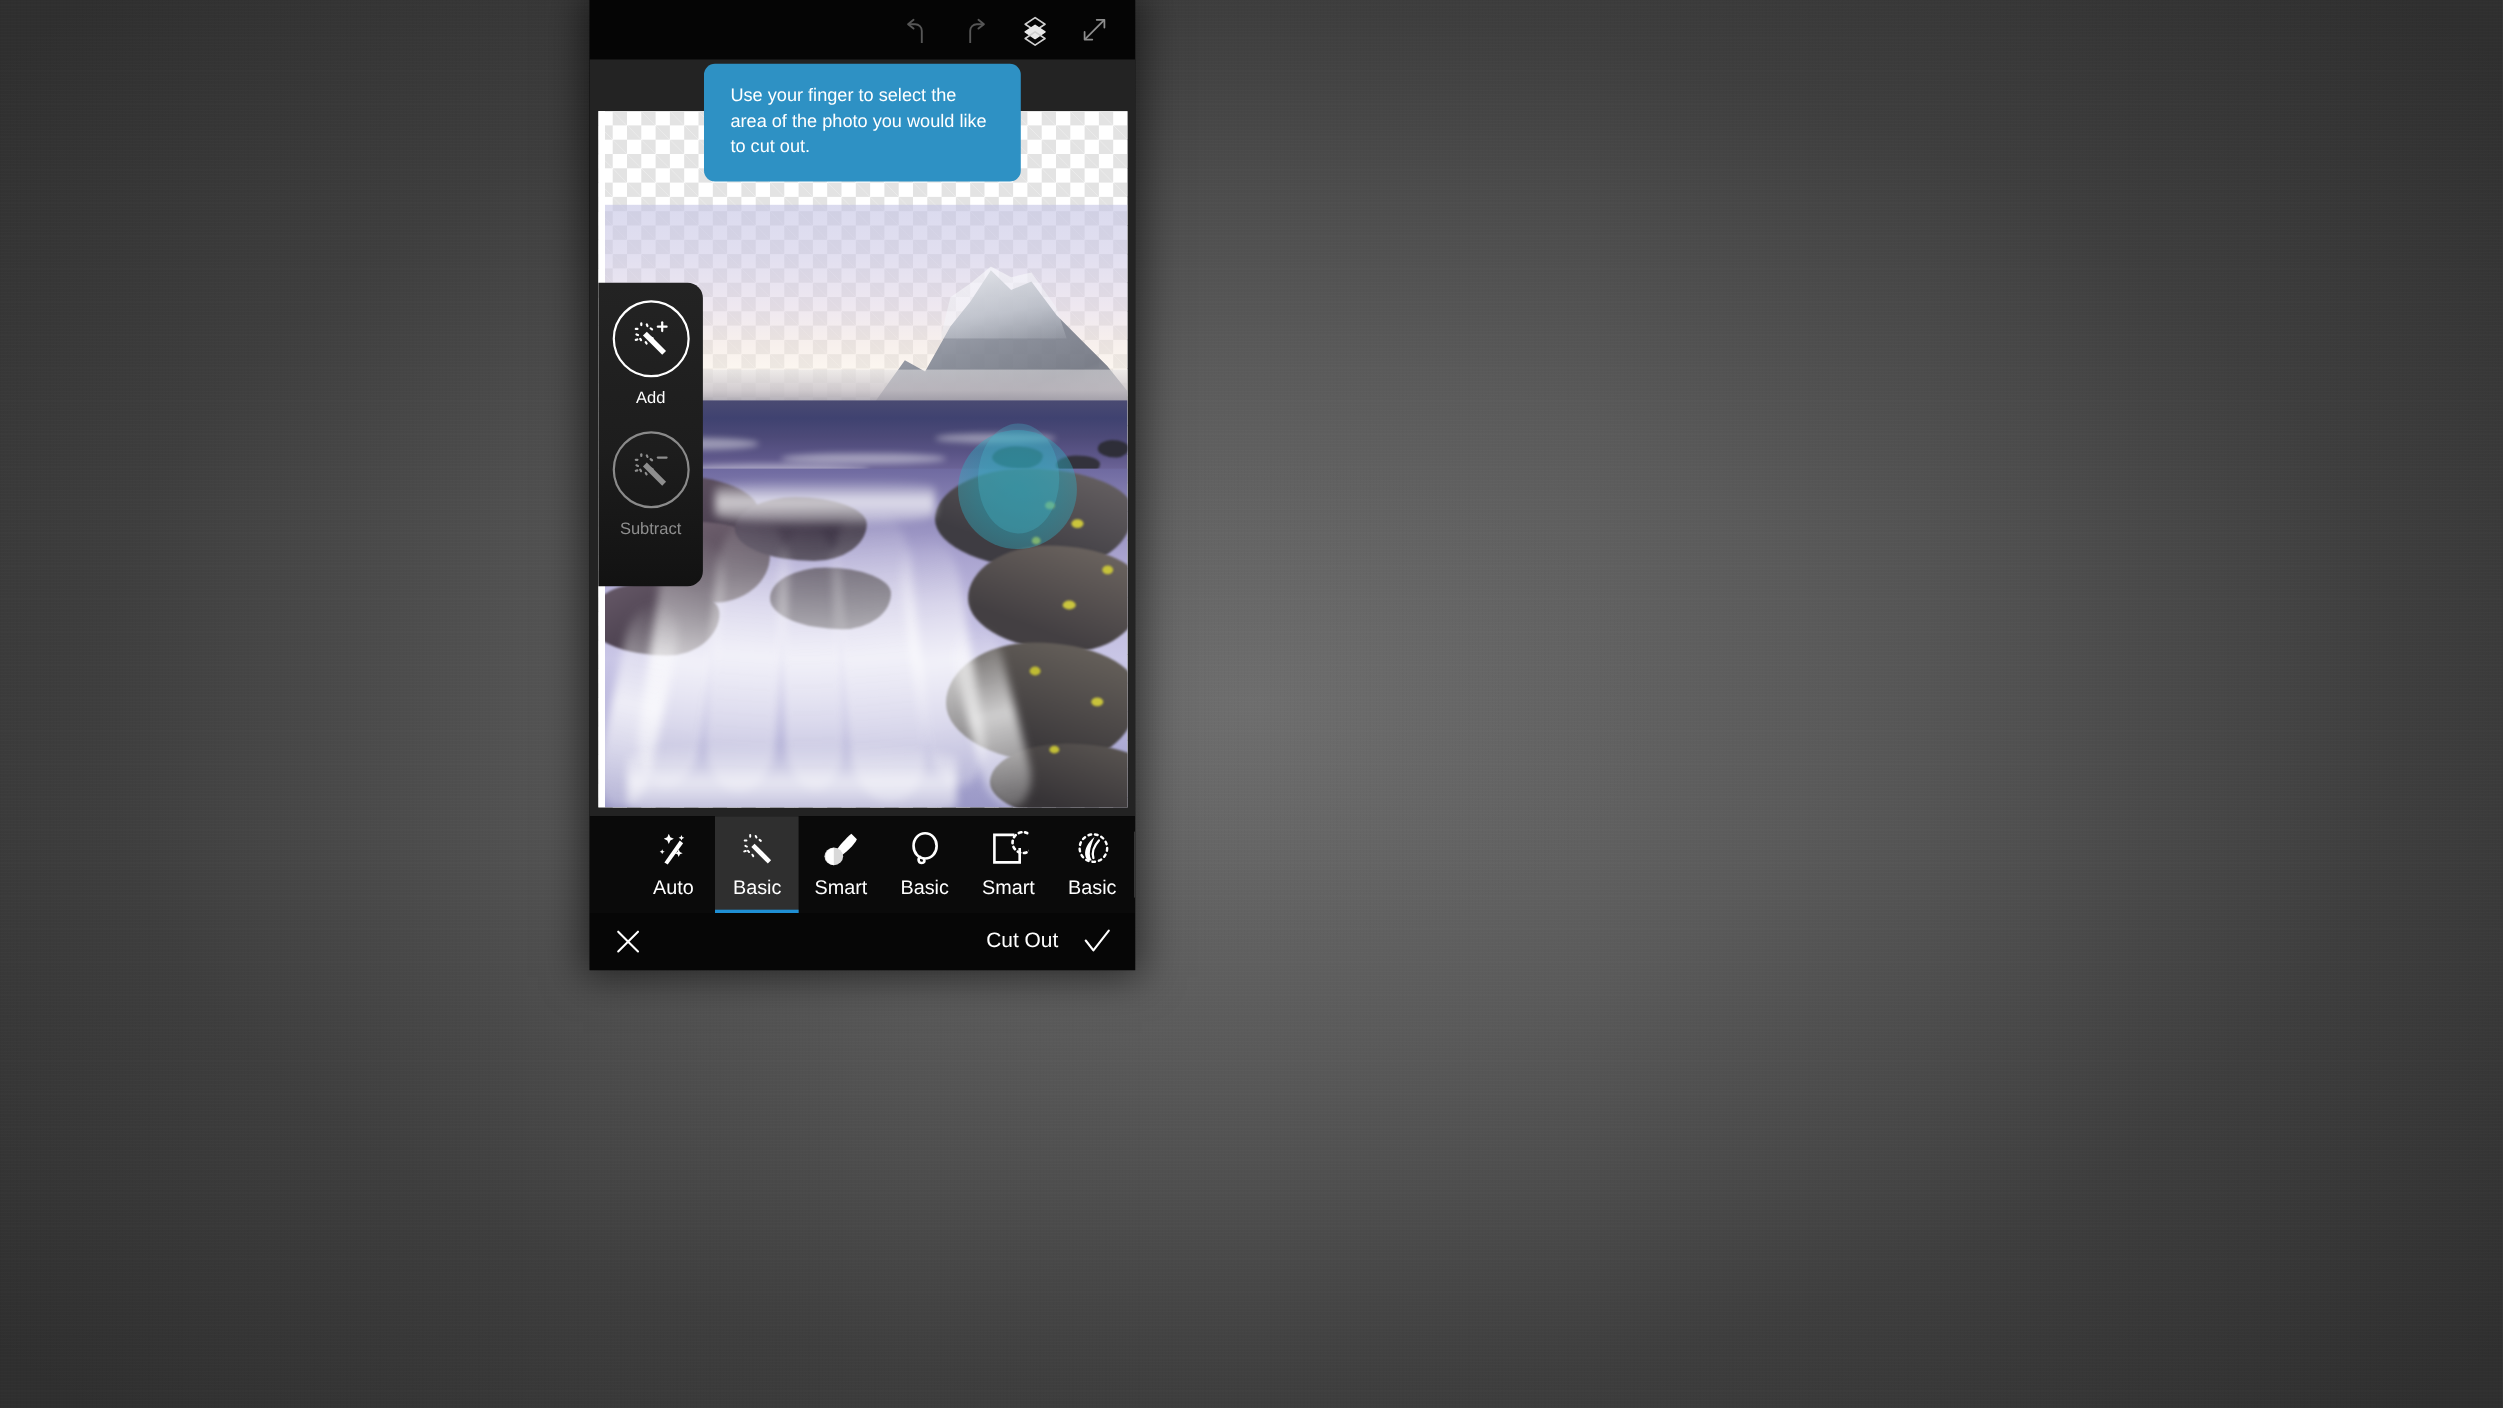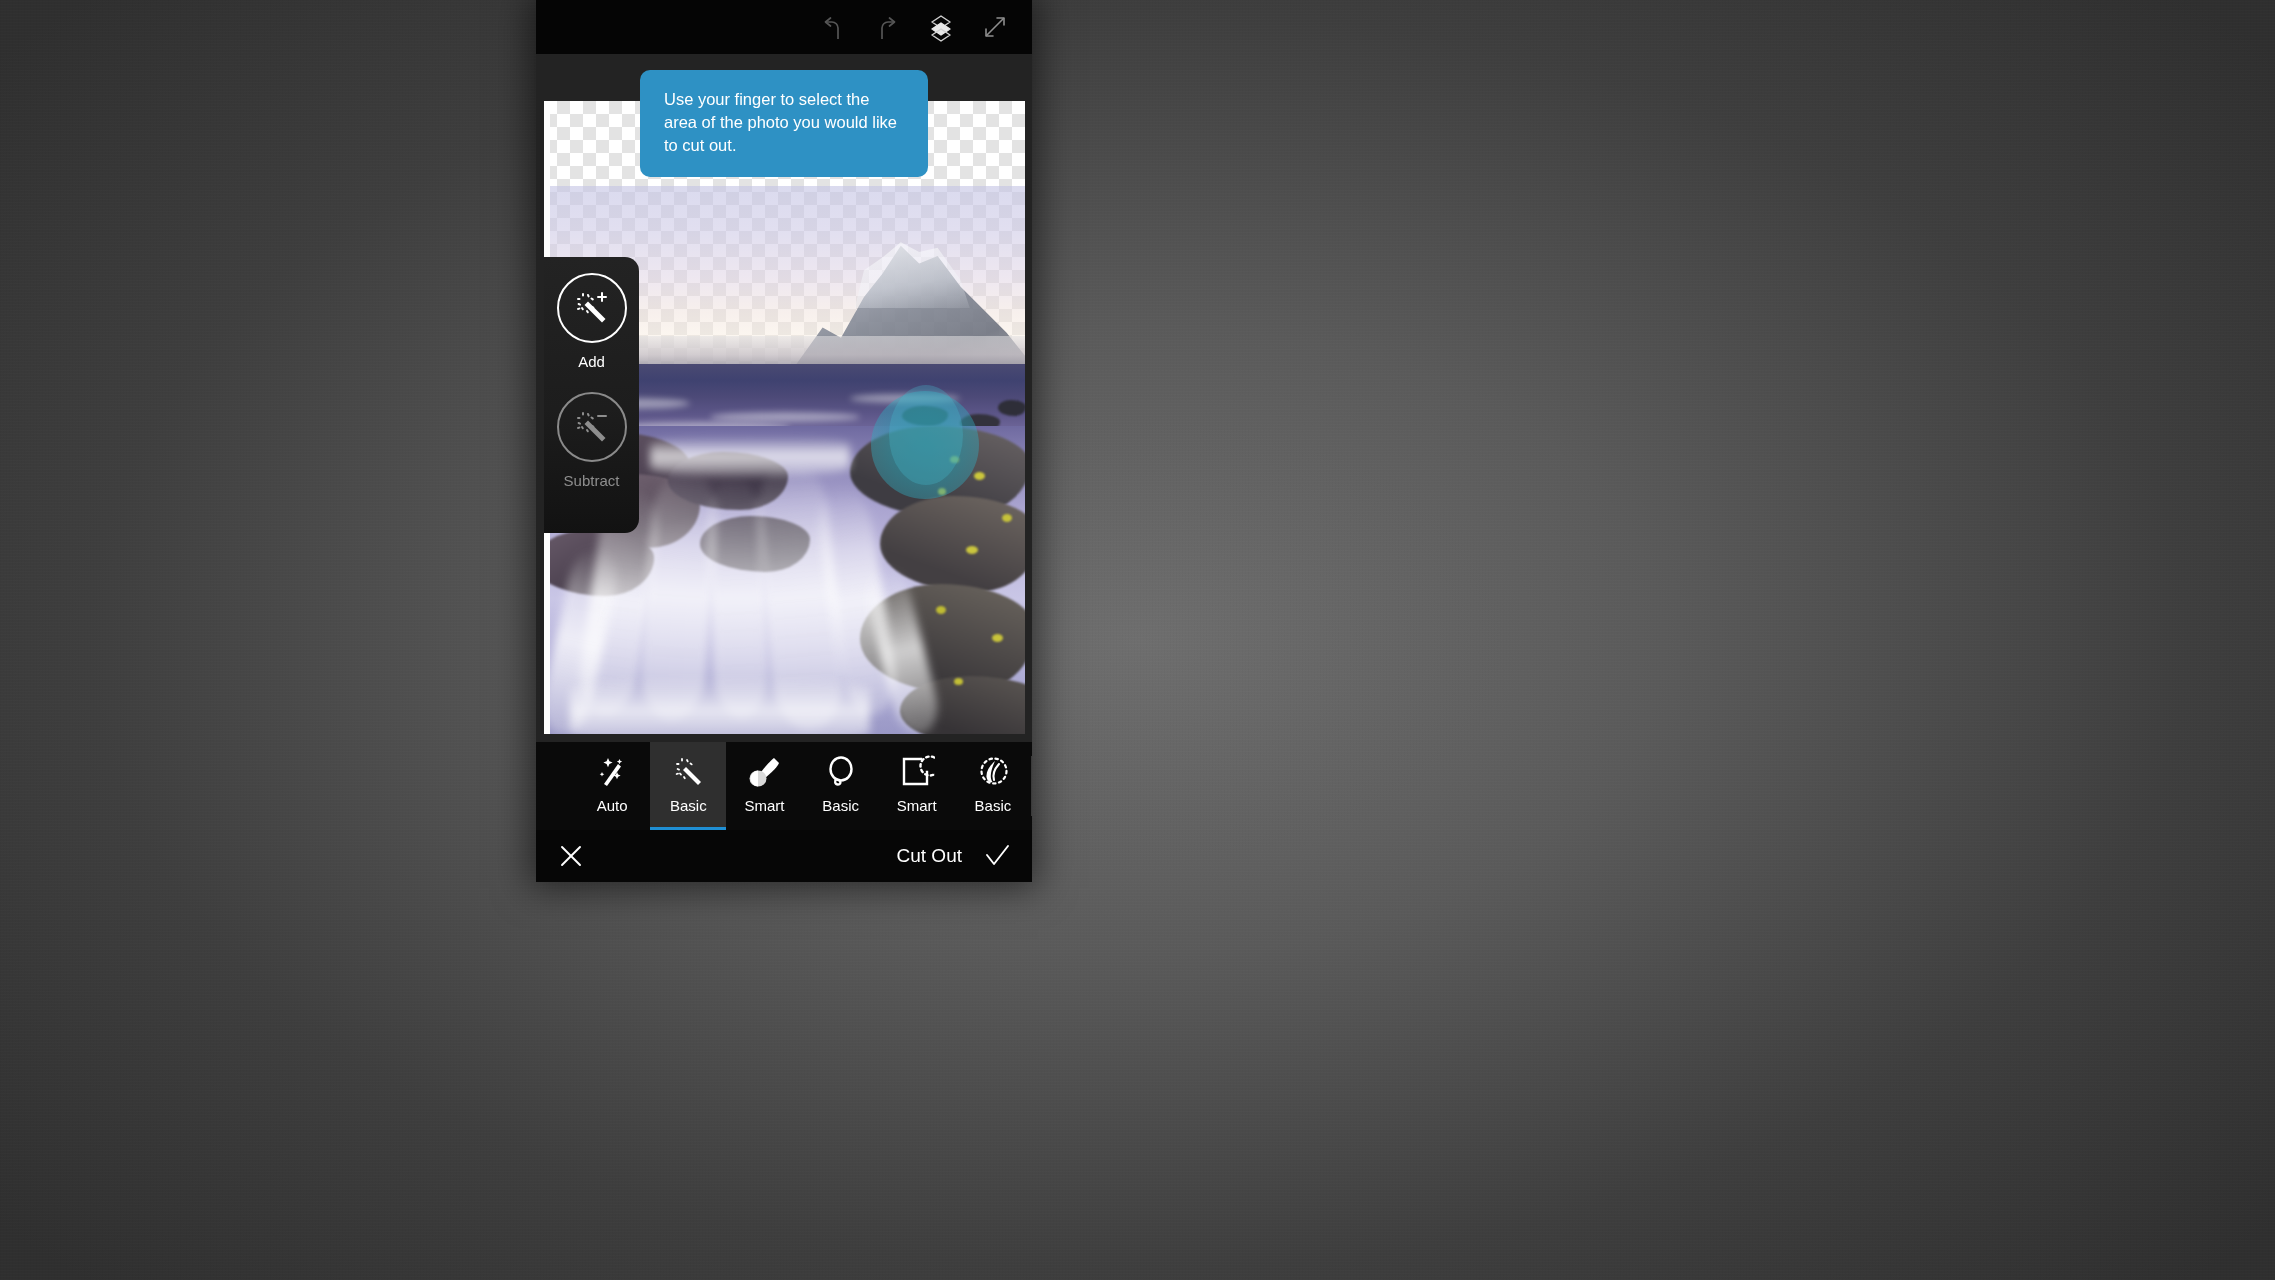--- a/index.html
+++ b/index.html
@@ -128,21 +128,21 @@
     background:radial-gradient(circle at 50% 50%,rgba(36,150,170,.66) 0%,rgba(40,160,180,.55) 45%,rgba(50,170,190,.42) 72%,rgba(60,180,200,.26) 100%);
     z-index:5;
   }
   #touch::before{
     content:"";position:absolute;left:18px;top:-6px;width:74px;height:100px;
     border-radius:50%;background:rgba(70,185,205,.30);
   }
 
   
   #tooltip{
-    position:absolute;left:104px;top:16px;width:288px;
+    position:absolute;left:104px;top:4px;width:288px;
     background:#2e91c4;border-radius:10px;
     padding:18px 22px 20px 24px;box-sizing:border-box;
     color:#fff;font-size:16.5px;line-height:23px;
     z-index:30;
   }
 
   
   #flyout{
     position:absolute;left:8px;top:203px;width:95px;height:276px;
     background:linear-gradient(180deg,#232323 0%,#1d1d1d 55%,#121212 100%);
@@ -172,21 +172,21 @@
   #toolstrip .pad{width:39px;}
   .tool{
     width:78px;display:flex;flex-direction:column;align-items:center;
     justify-content:flex-start;padding-top:10px;box-sizing:border-box;position:relative;
   }
   .tool.active{background:#2f2f2f;}
   .tool.active::after{
     content:"";position:absolute;left:0;bottom:0;width:100%;height:3px;background:#1f8fd4;
   }
   .tool-ico{height:40px;display:flex;align-items:center;justify-content:center;}
-  .tool-lbl{color:#ffffff;font-size:15px;margin-top:5px;}
+  .tool-lbl{color:#ffffff;font-size:18px;margin-top:5px;}
   #toolstrip .divider{
     width:1px;margin:14px 0;background:#3a3a3a;
   }
 
   
   #actionbar{
     position:absolute;left:0;top:830px;width:100%;height:52px;
     background:#060606;display:flex;align-items:center;
   }
   #actionbar .ab-side{width:70px;display:flex;align-items:center;justify-content:center;}

